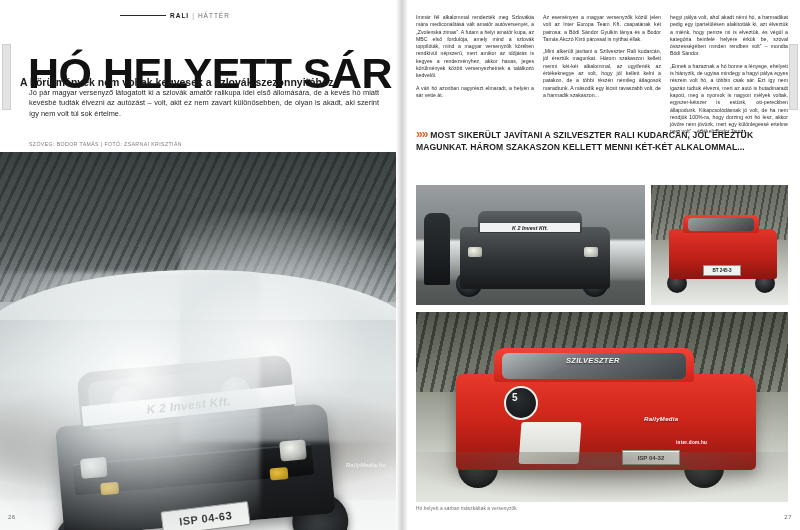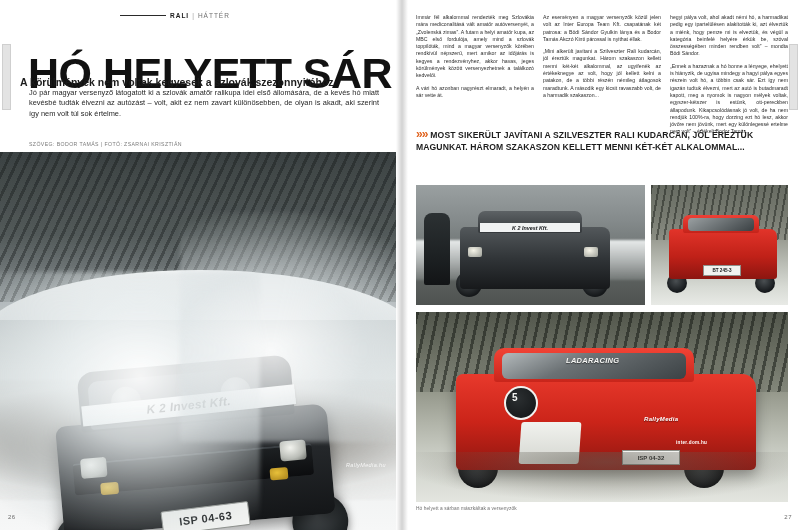--- a/index.html
+++ b/index.html
@@ -646,21 +646,21 @@
     </div>
 
     <div class="photo photo3">
       <div class="p3-bg"></div>
       <div class="p3-trees"></div>
       <div class="p3-wheel l"></div>
       <div class="p3-wheel r"></div>
       <div class="p3-car"></div>
       <div class="p3-roof"></div>
       <div class="p3-winshield"></div>
-      <div class="p3-topbanner">LADARACING</div>
+      <div class="p3-topbanner">SZILVESZTER</div>
       <div class="p3-white"></div>
       <div class="p3-disc"></div>
       <div class="p3-num">5</div>
       <div class="p3-sponsor">RallyMedia</div>
       <div class="p3-sponsor2">inter.dom.hu</div>
       <div class="p3-plate">ISP 04-32</div>
       <div class="p3-mud"></div>
     </div>
 
     <div class="photo-caption">Hó helyett a sárban mászkáltak a versenyzők</div>

